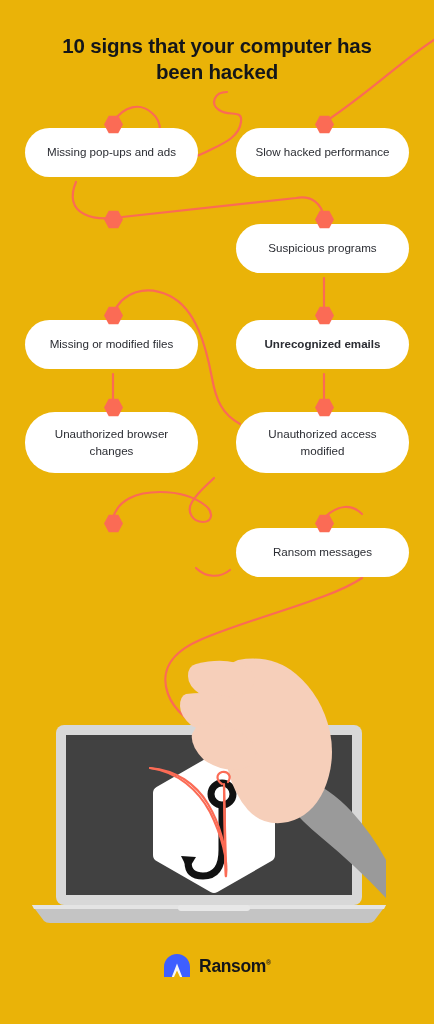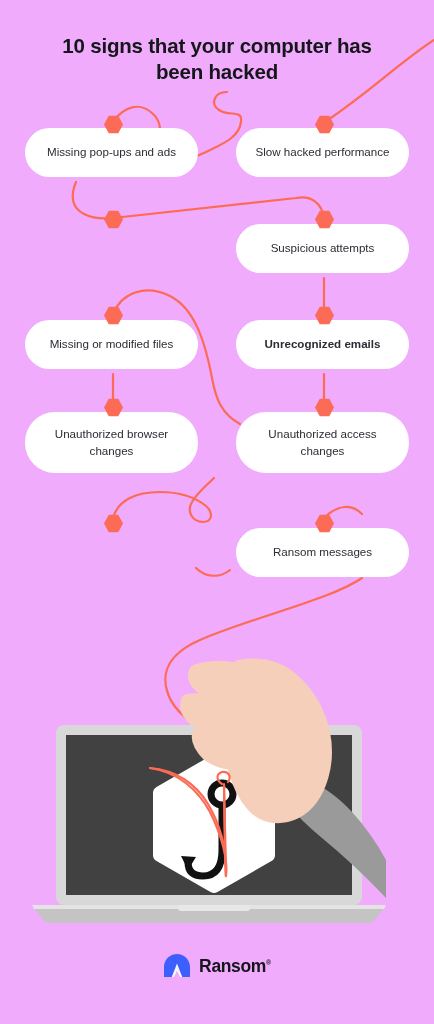--- a/index.html
+++ b/index.html
@@ -7,21 +7,21 @@
     width: 434px;
     height: 1024px;
     background: #f7f7f7;
     font-family: "Liberation Sans", sans-serif;
     overflow: hidden;
   }
   #infographic {
     position: relative;
     width: 434px;
     height: 1024px;
-    background: #f0abfc;
+    background: #eab308;
   }
 
   
   .title {
     position: absolute;
     left: 45px;
     top: 33px;
     width: 344px;
     text-align: center;
     font-size: 20.5px;
@@ -154,41 +154,41 @@
   <div class="hex-dot" style="left:104px; top:115px;"></div>
 
   <div class="card" style="left:236px; top:128px; width:173px; height:49px;">
     <span class="card-label">Slow hacked performance</span>
   </div>
   <div class="hex-dot" style="left:315px; top:115px;"></div>
 
   <div class="hex-dot" style="left:104px; top:210px;"></div>
 
   <div class="card" style="left:236px; top:224px; width:173px; height:49px;">
-    <span class="card-label">Suspicious attempts</span>
+    <span class="card-label">Suspicious programs</span>
   </div>
   <div class="hex-dot" style="left:315px; top:210px;"></div>
 
   <div class="card" style="left:25px; top:320px; width:173px; height:49px;">
     <span class="card-label">Missing or modified files</span>
   </div>
   <div class="hex-dot" style="left:104px; top:306px;"></div>
 
   <div class="card" style="left:236px; top:320px; width:173px; height:49px;font-weight:bold;">
     <span class="card-label">Unrecognized emails</span>
   </div>
   <div class="hex-dot" style="left:315px; top:306px;"></div>
 
   <div class="card tall" style="left:25px; top:412px; width:173px; height:61px;">
     <span class="card-label">Unauthorized browser changes</span>
   </div>
   <div class="hex-dot" style="left:104px; top:398px;"></div>
 
   <div class="card tall" style="left:236px; top:412px; width:173px; height:61px;">
-    <span class="card-label">Unauthorized access changes</span>
+    <span class="card-label">Unauthorized access modified</span>
   </div>
   <div class="hex-dot" style="left:315px; top:398px;"></div>
 
   <div class="hex-dot" style="left:104px; top:514px;"></div>
 
   <div class="card" style="left:236px; top:528px; width:173px; height:49px;align-items:center;">
     <span class="card-label">Ransom messages</span>
   </div>
   <div class="hex-dot" style="left:315px; top:514px;"></div>
 

